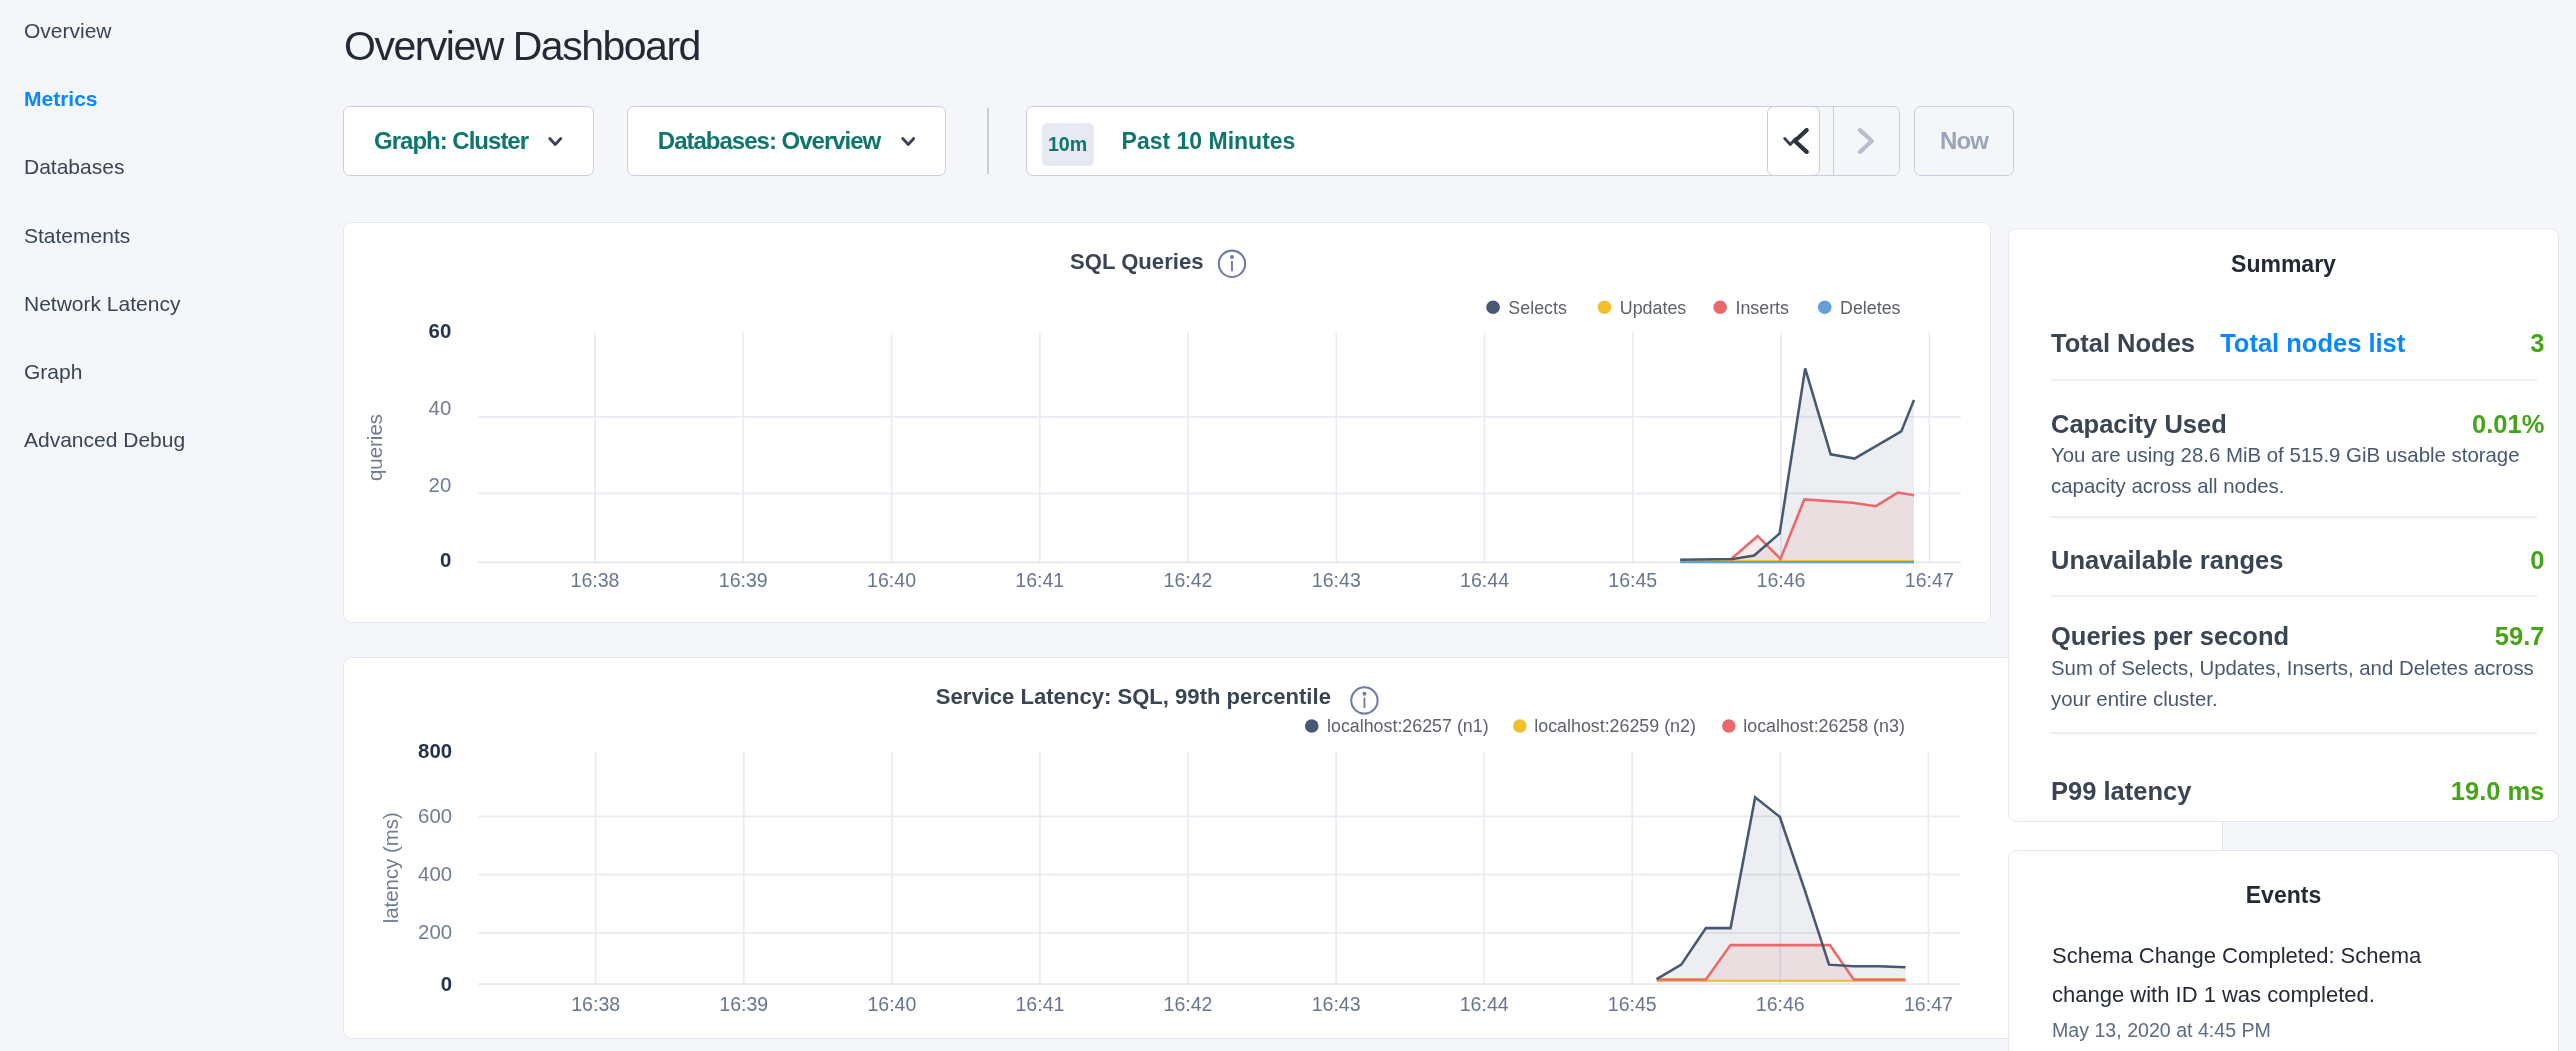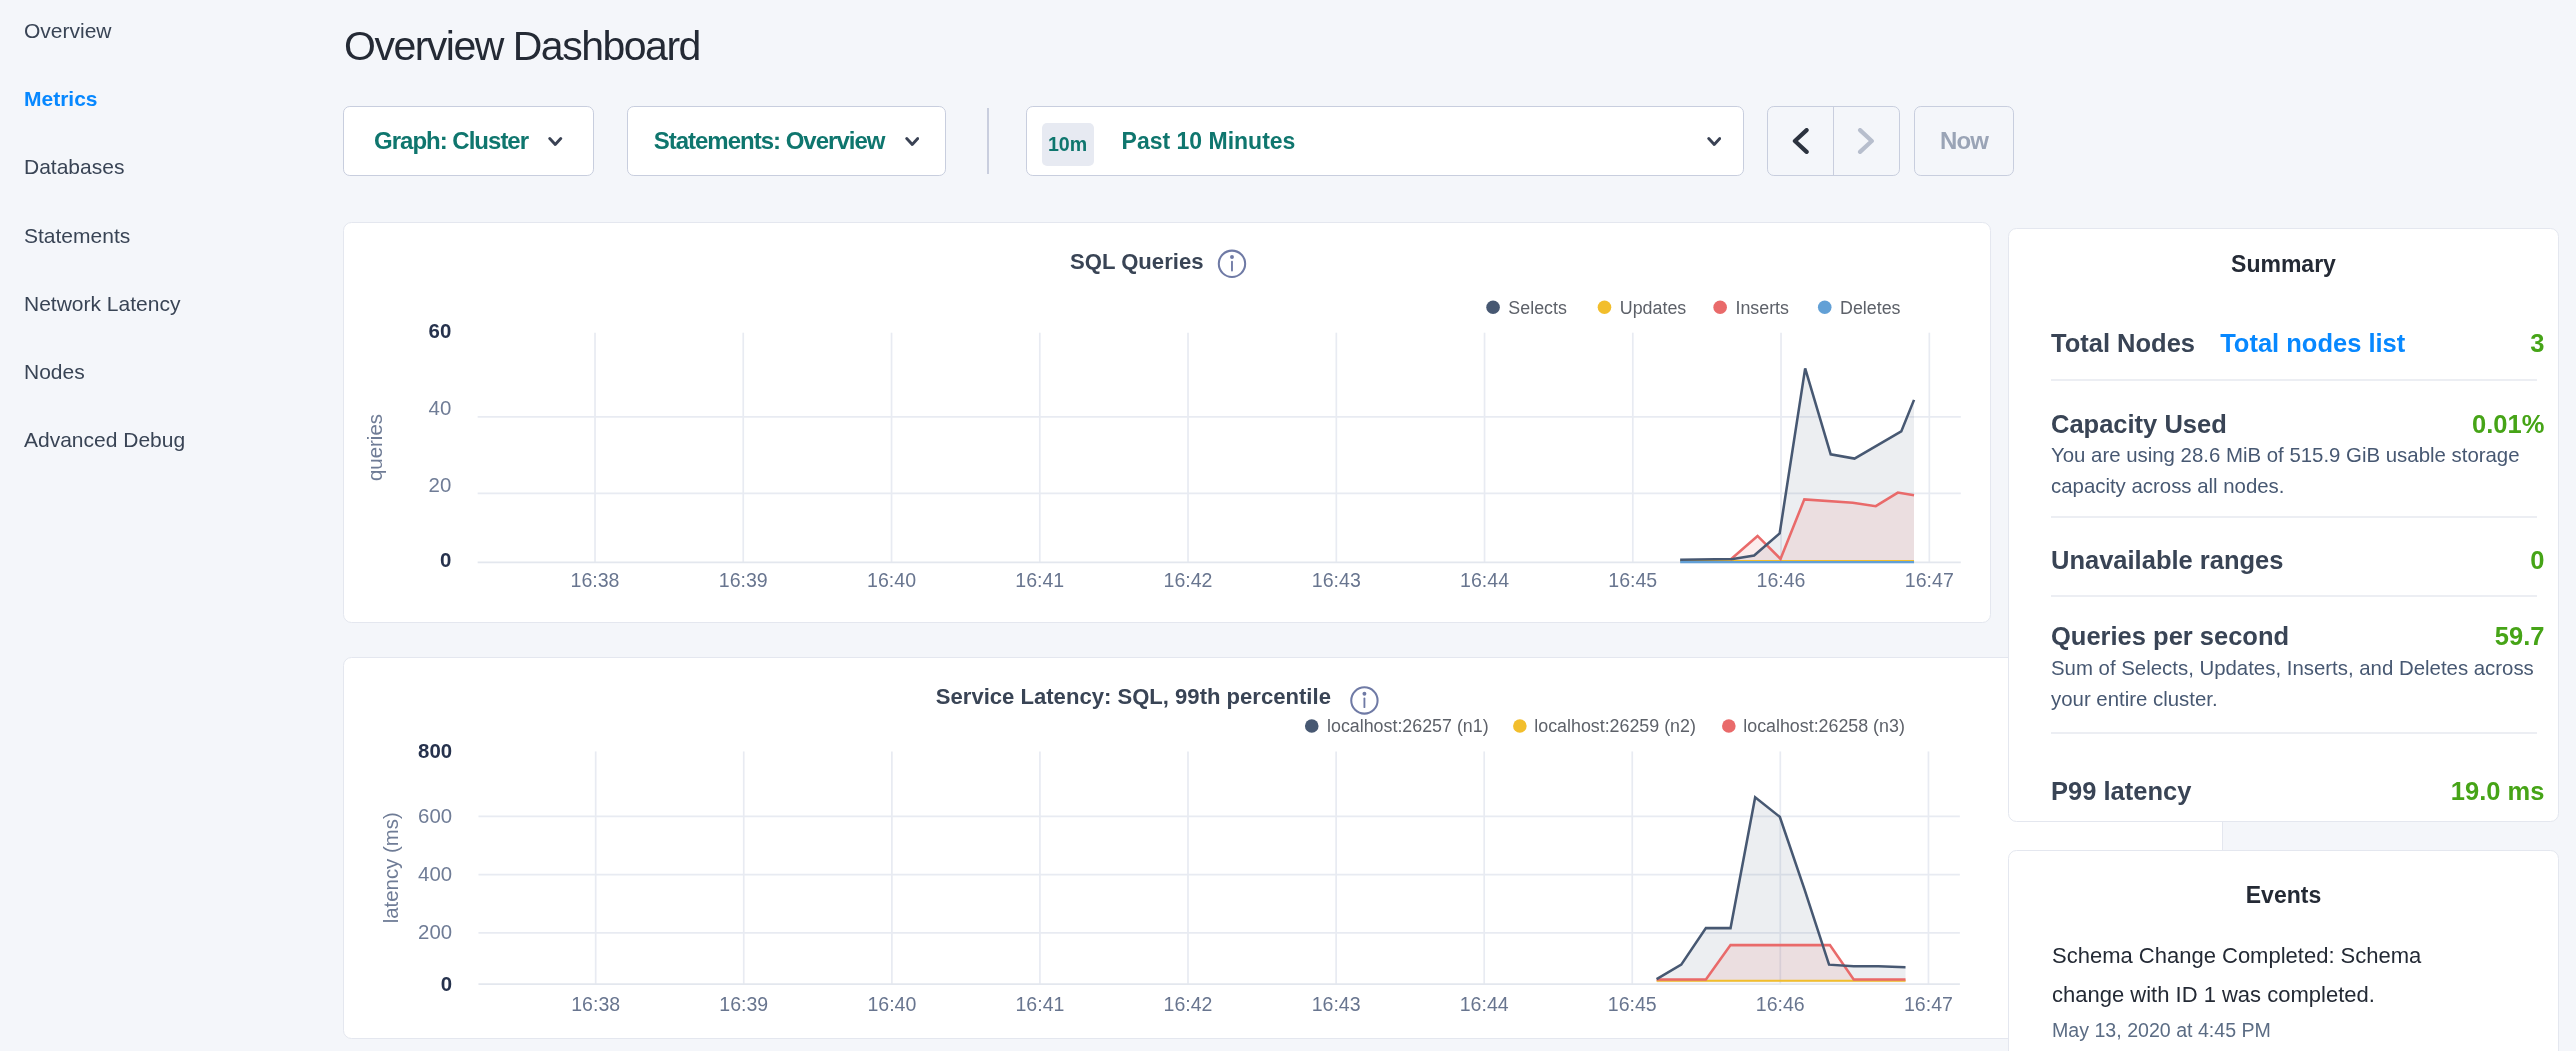--- a/index.html
+++ b/index.html
@@ -16,39 +16,39 @@
 .sdesc { position:absolute; left:42px; font-size:20.4px; color:#475872; line-height:31px; font-weight:400; }
 </style>
 </head>
 <body>
 
 <div class="nav-item" style="top:20.4px;">Overview</div>
 <div class="nav-item nav-active" style="top:88px;">Metrics</div>
 <div class="nav-item" style="top:156px;">Databases</div>
 <div class="nav-item" style="top:225px;">Statements</div>
 <div class="nav-item" style="top:293px;">Network Latency</div>
-<div class="nav-item" style="top:361px;">Nodes</div>
+<div class="nav-item" style="top:361px;">Graph</div>
 <div class="nav-item" style="top:429px;">Advanced Debug</div>
 
 <h1 class="title">Overview Dashboard</h1>
 
 <div class="btn" style="left:343px; width:251px;">
   <span style="font-size:24px; letter-spacing:-1px;">Graph: Cluster</span>
   <svg width="14.5" height="11" viewBox="0 0 17 13">
       <polyline points="2,3 8.5,10 15,3" fill="none" stroke="#3a4254" stroke-width="3.4" stroke-linecap="round" stroke-linejoin="round"></polyline>
     </svg>
 </div>
 <div class="btn" style="left:627px; width:319px;">
-  <span style="font-size:24px; letter-spacing:-1px;">Statements: Overview</span>
+  <span style="font-size:24px; letter-spacing:-1px;">Databases: Overview</span>
   <svg width="14.5" height="11" viewBox="0 0 17 13">
       <polyline points="2,3 8.5,10 15,3" fill="none" stroke="#3a4254" stroke-width="3.4" stroke-linecap="round" stroke-linejoin="round"></polyline>
     </svg>
 </div>
 <div class="abs" style="left:987px; top:108px; width:1.7px; height:66px; background:#c9cede;"></div>
-<div class="btn" style="left:1026px; width:718px; justify-content:flex-start; padding-left:14.5px;">
+<div class="btn" style="left:1026px; width:794px; justify-content:flex-start; padding-left:14.5px;">
   <span style="background:#e7eaf2; border-radius:5.1px; width:52px; height:43px; position:relative; top:3.4px; display:flex; align-items:center; justify-content:center; font-size:19.6px;">10m</span>
   <span style="margin-left:7.7px; font-size:23px;">Past 10 Minutes</span>
   <svg width="14.5" height="11" viewBox="0 0 17 13" style="position:absolute; right:22px;">
       <polyline points="2,3 8.5,10 15,3" fill="none" stroke="#3a4254" stroke-width="3.4" stroke-linecap="round" stroke-linejoin="round"></polyline>
     </svg>
 </div>
 <div class="btn" style="left:1767px; width:133px; background:transparent; gap:0;">
   <div style="width:65px; height:100%; display:flex; align-items:center; justify-content:center; border-right:1.7px solid #c9cede;">
     <svg width="18.7" height="26" viewBox="0 0 22 31">
         <polyline points="18.5,2.5 4.5,15.5 18.5,28.5" fill="none" stroke="#2c333f" stroke-width="5" stroke-linecap="round" stroke-linejoin="round"></polyline>

